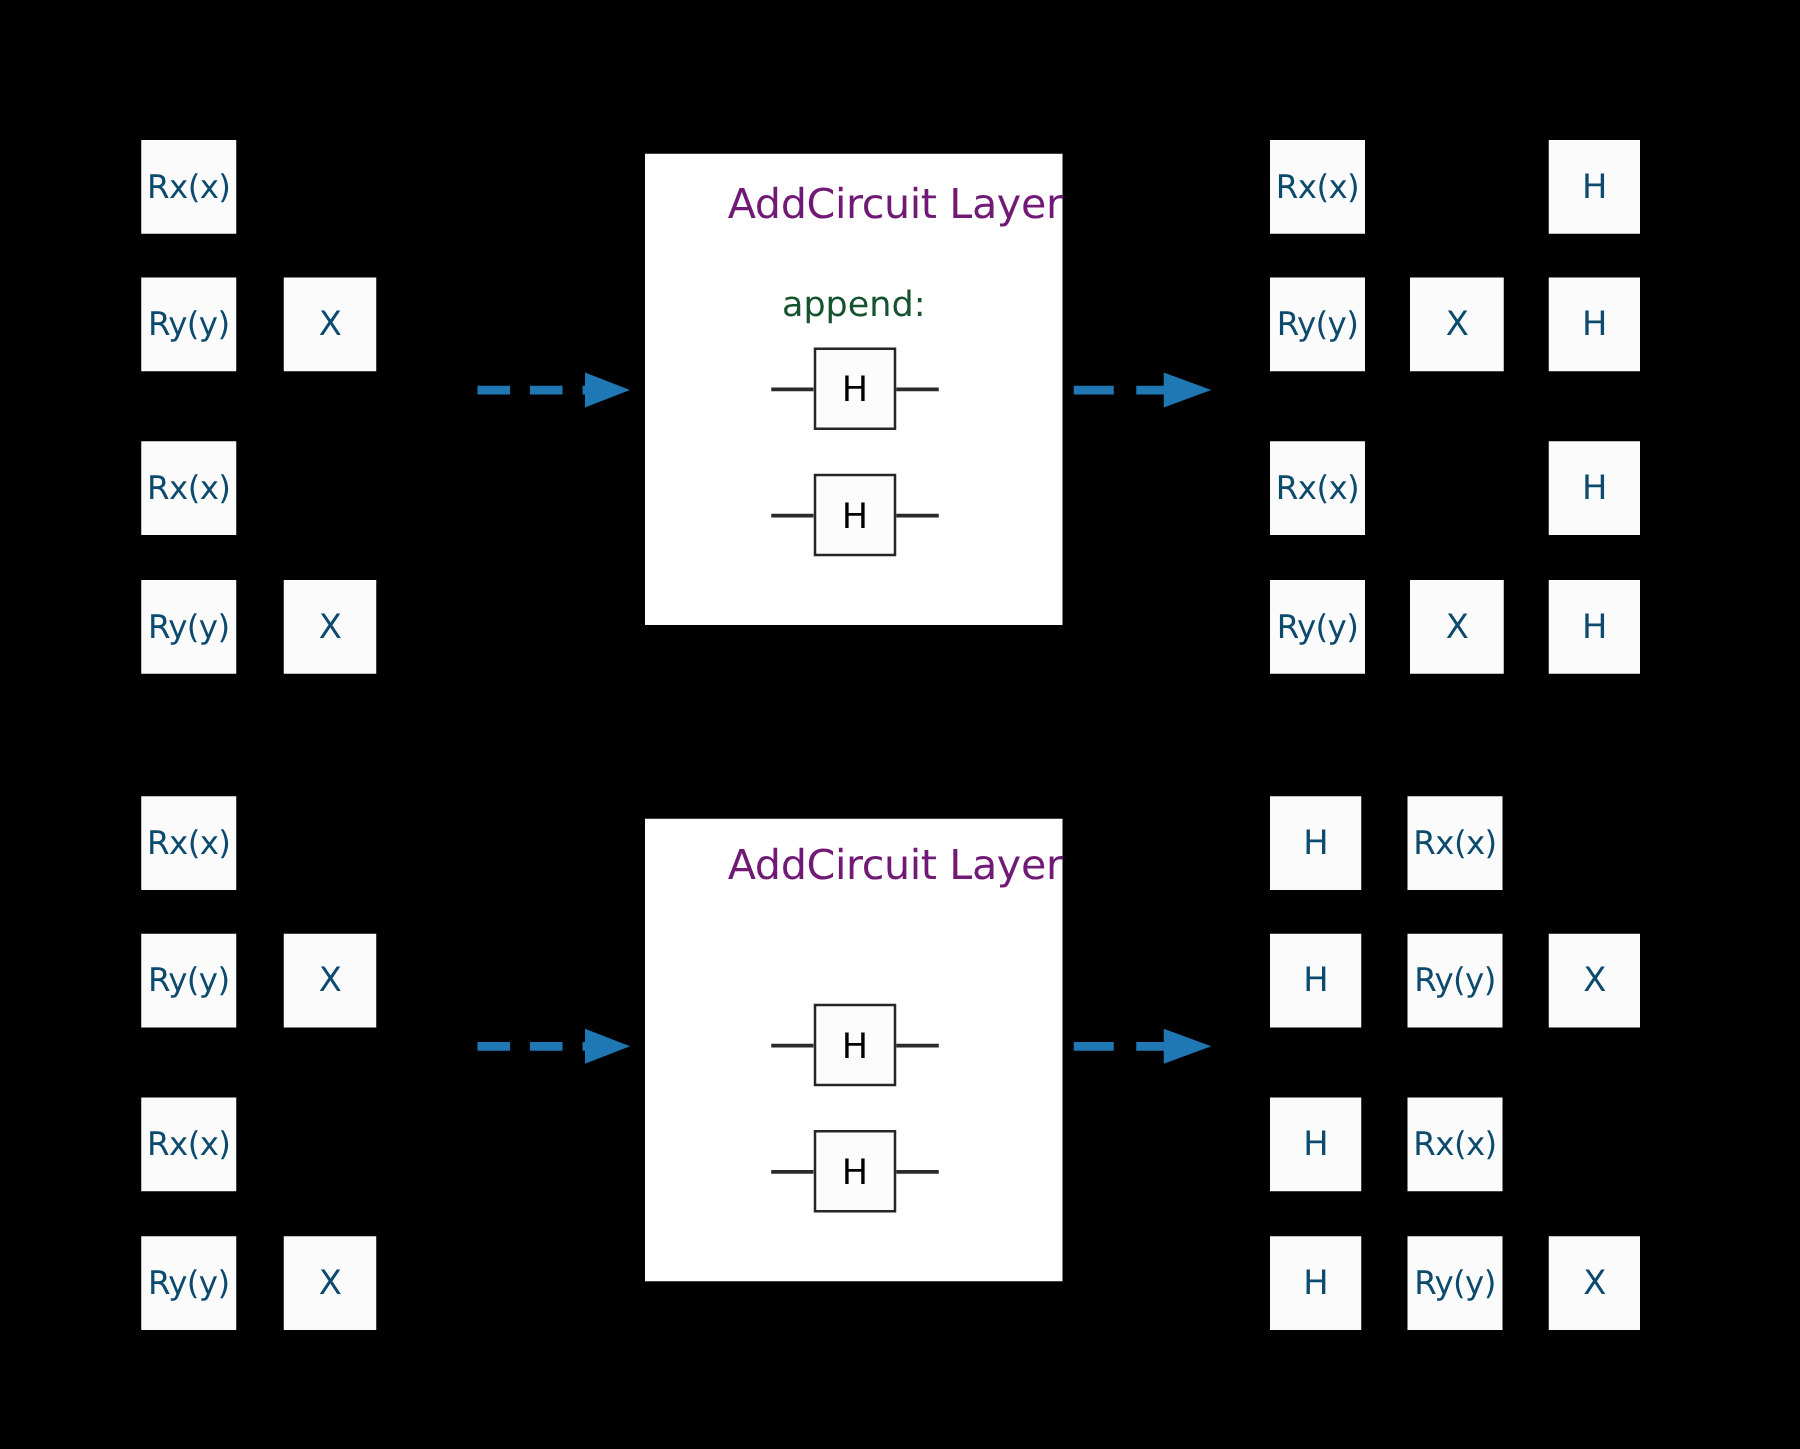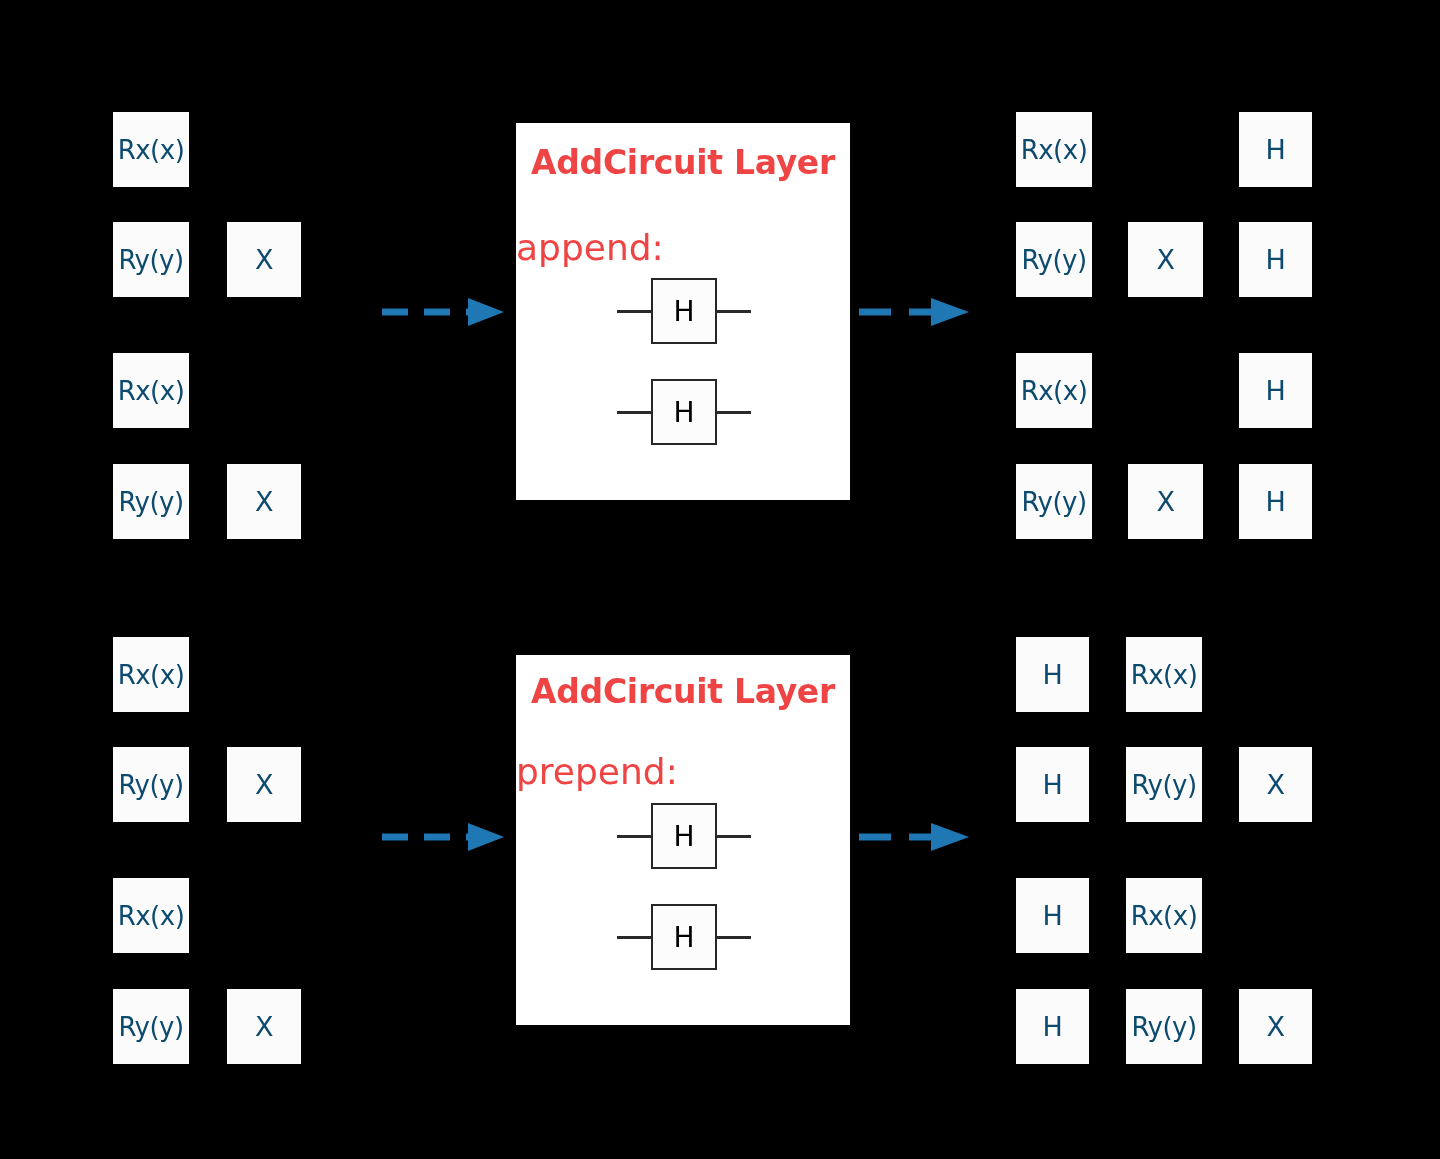--- a/index.html
+++ b/index.html
@@ -37,35 +37,35 @@
   
   .panel {
     position: absolute;
     background: #ffffff;
     box-sizing: border-box;
   }
   .panel-title {
     position: absolute;
     left: 0;
     right: 0;
-    text-align: center;
-    color: #ef4444;
-    font-weight: bold;
+    text-align: right;
+    color: #701a75;
+    font-weight: normal;
     font-size: 33px;
     font-family: "DejaVu Sans", sans-serif;
     letter-spacing: -0.3px;
   }
   .panel-mode {
     position: absolute;
     left: 0;
     right: 0;
-    text-align: left;
-    color: #ef4444;
+    text-align: center;
+    color: #14532d;
     font-weight: normal;
-    font-size: 36px;
+    font-size: 28px;
     font-family: "DejaVu Sans", sans-serif;
   }
 
   
   .inner-gate-row {
     position: absolute;
     height: 66px;
   }
   .wire {
     position: absolute;
@@ -178,21 +178,20 @@
 
   <div class="arrow" style="left:380px; top:820px; width:130px;">
     <svg width="130" height="34" viewBox="0 0 130 34">
       <line x1="2" y1="17" x2="92" y2="17" stroke="#1f77b4" stroke-width="7" stroke-dasharray="26,16"></line>
       <polygon points="88,3 124,17 88,31" fill="#1f77b4"></polygon>
     </svg>
   </div>
 
   <div class="panel" style="left:516px; top:655px; width:334px; height:370px;">
     <div class="panel-title" style="top:17px;">AddCircuit Layer</div>
-    <div class="panel-mode" style="top:96px;">prepend:</div>
 
     <div class="inner-gate-row" style="left:101px; top:148px; width:134px;">
       <div class="wire left"></div>
       <div class="inner-gate">H</div>
       <div class="wire right"></div>
     </div>
 
     <div class="inner-gate-row" style="left:101px; top:249px; width:134px;">
       <div class="wire left"></div>
       <div class="inner-gate">H</div>

